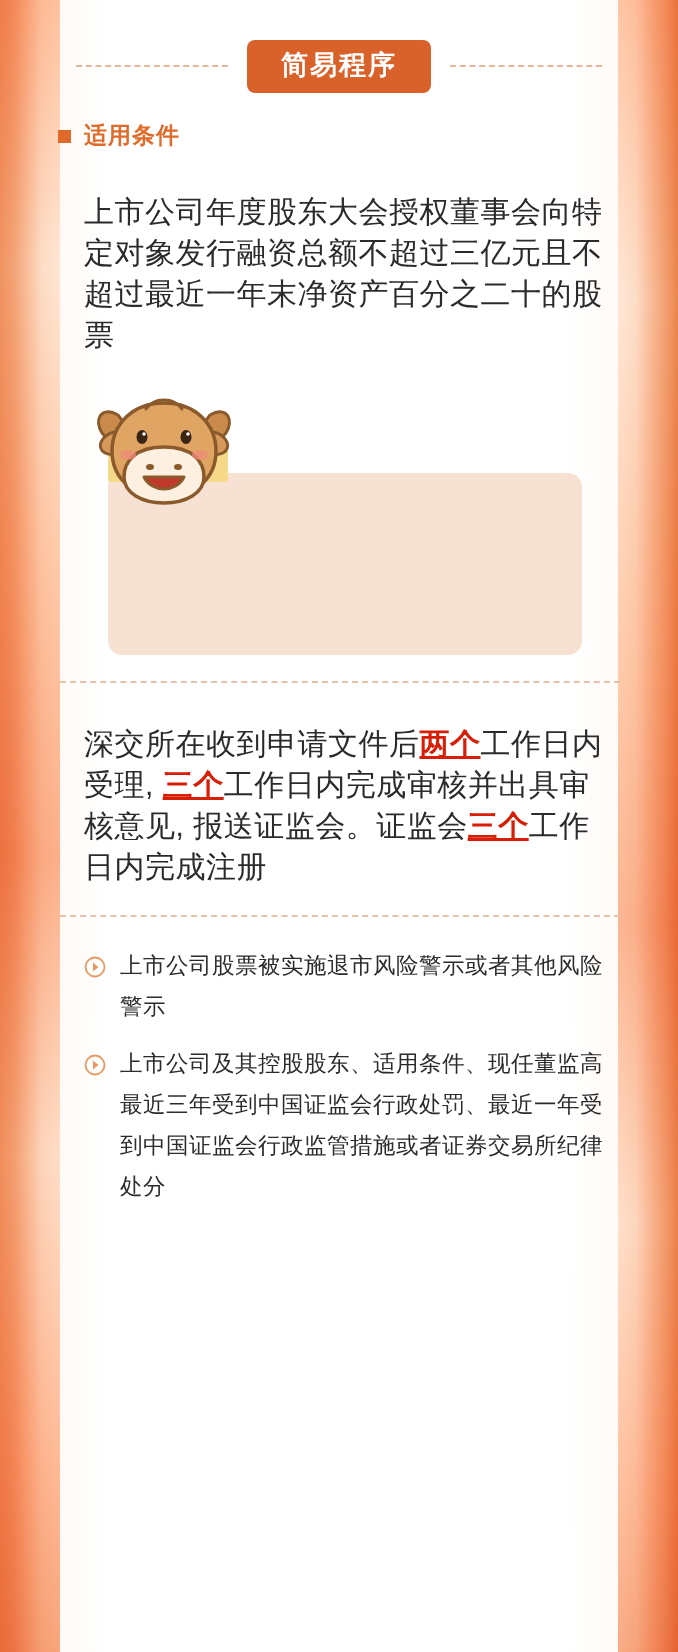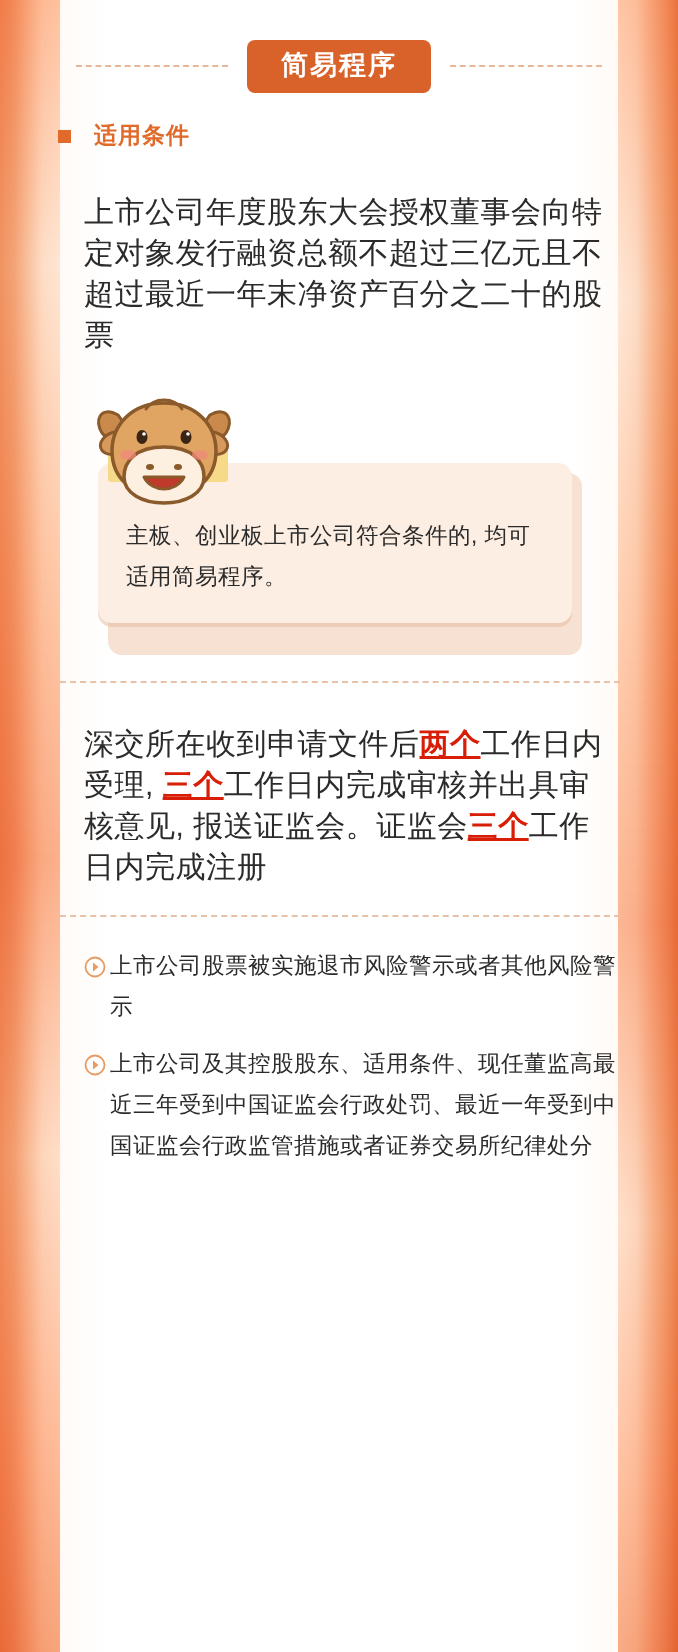--- a/index.html
+++ b/index.html
@@ -97,21 +97,21 @@
     padding: 12px 34px 14px;
     border-radius: 8px;
     line-height: 1;
   }
 
   
   .section { margin-top: 6px; }
   .sec-head {
     display: flex;
     align-items: center;
-    gap: 23px;
+    gap: 13px;
     margin-bottom: 14px;
   }
   .sec-square {
     width: 13px; height: 13px;
     background: #e06a2a;
     flex: 0 0 auto;
     margin-top: 2px;
   }
   .sec-title {
     color: #e06a2a;
@@ -190,21 +190,21 @@
   .sep {
     margin: 28px 0 28px 2px;
     border-top: 2px dashed #e7c2a8;
     height: 0;
   }
 
   
   .bullets { padding-left: 26px; margin-top: 4px; }
   .bullet {
     display: flex;
-    gap: 4px;
+    gap: 14px;
     margin-bottom: 16px;
   }
   .bullet-icon {
     flex: 0 0 auto;
     width: 22px; height: 22px;
     margin-top: 11px;
   }
   .bullet-text {
     color: #2b2b2b;
     font-size: 22.5px;
@@ -256,23 +256,20 @@
         <ellipse cx="58" cy="56" rx="5.5" ry="7" fill="#3a2414"></ellipse>
         <ellipse cx="102" cy="56" rx="5.5" ry="7" fill="#3a2414"></ellipse>
         <circle cx="60" cy="53" r="1.8" fill="#ffffff"></circle>
         <circle cx="104" cy="53" r="1.8" fill="#ffffff"></circle>
 
         <ellipse cx="44" cy="74" rx="8" ry="5" fill="#f08a7a" opacity="0.75"></ellipse>
         <ellipse cx="116" cy="74" rx="8" ry="5" fill="#f08a7a" opacity="0.75"></ellipse>
       </svg>
 
       <div class="tip-card-shadow"></div>
-      <div class="tip-card">
-        <div class="tip-text">主板、创业板上市公司符合条件的, 均可适用简易程序。</div>
-      </div>
       <div class="tip-label">牛牛小提示</div>
     </div>
   </div>
 
   <div class="sep"></div>
 
   <div class="section">
     <div class="body-text">
       <span>深交所在收到申请文件后</span><span class="em">两个</span><span>工作日内受理, </span><span class="em">三个</span><span>工作日内完成审核并出具审核意见, 报送证监会。证监会</span><span class="em">三个</span><span>工作日内完成注册</span>
     </div>

